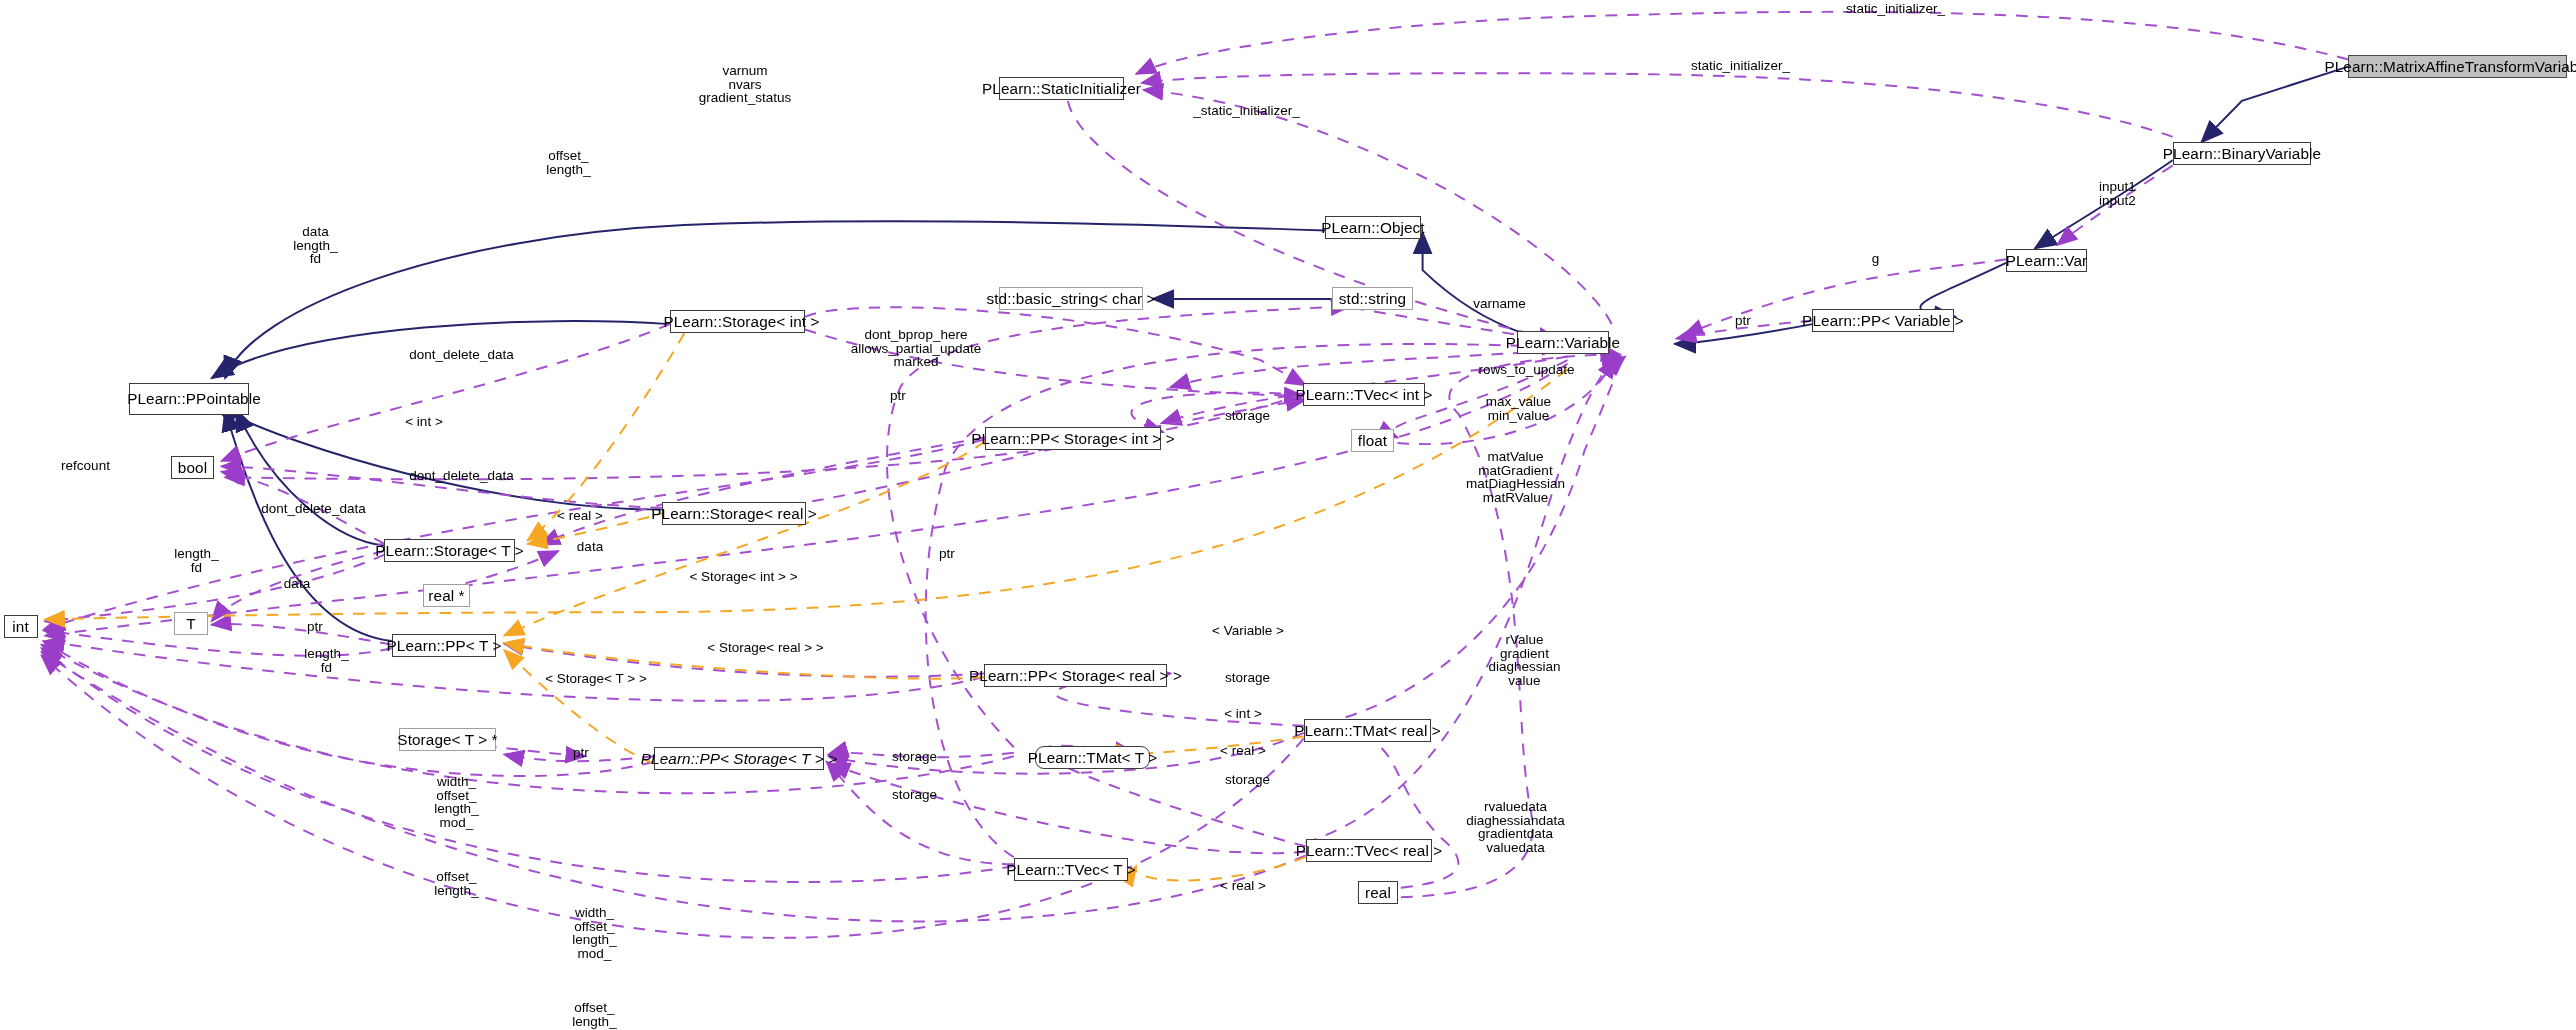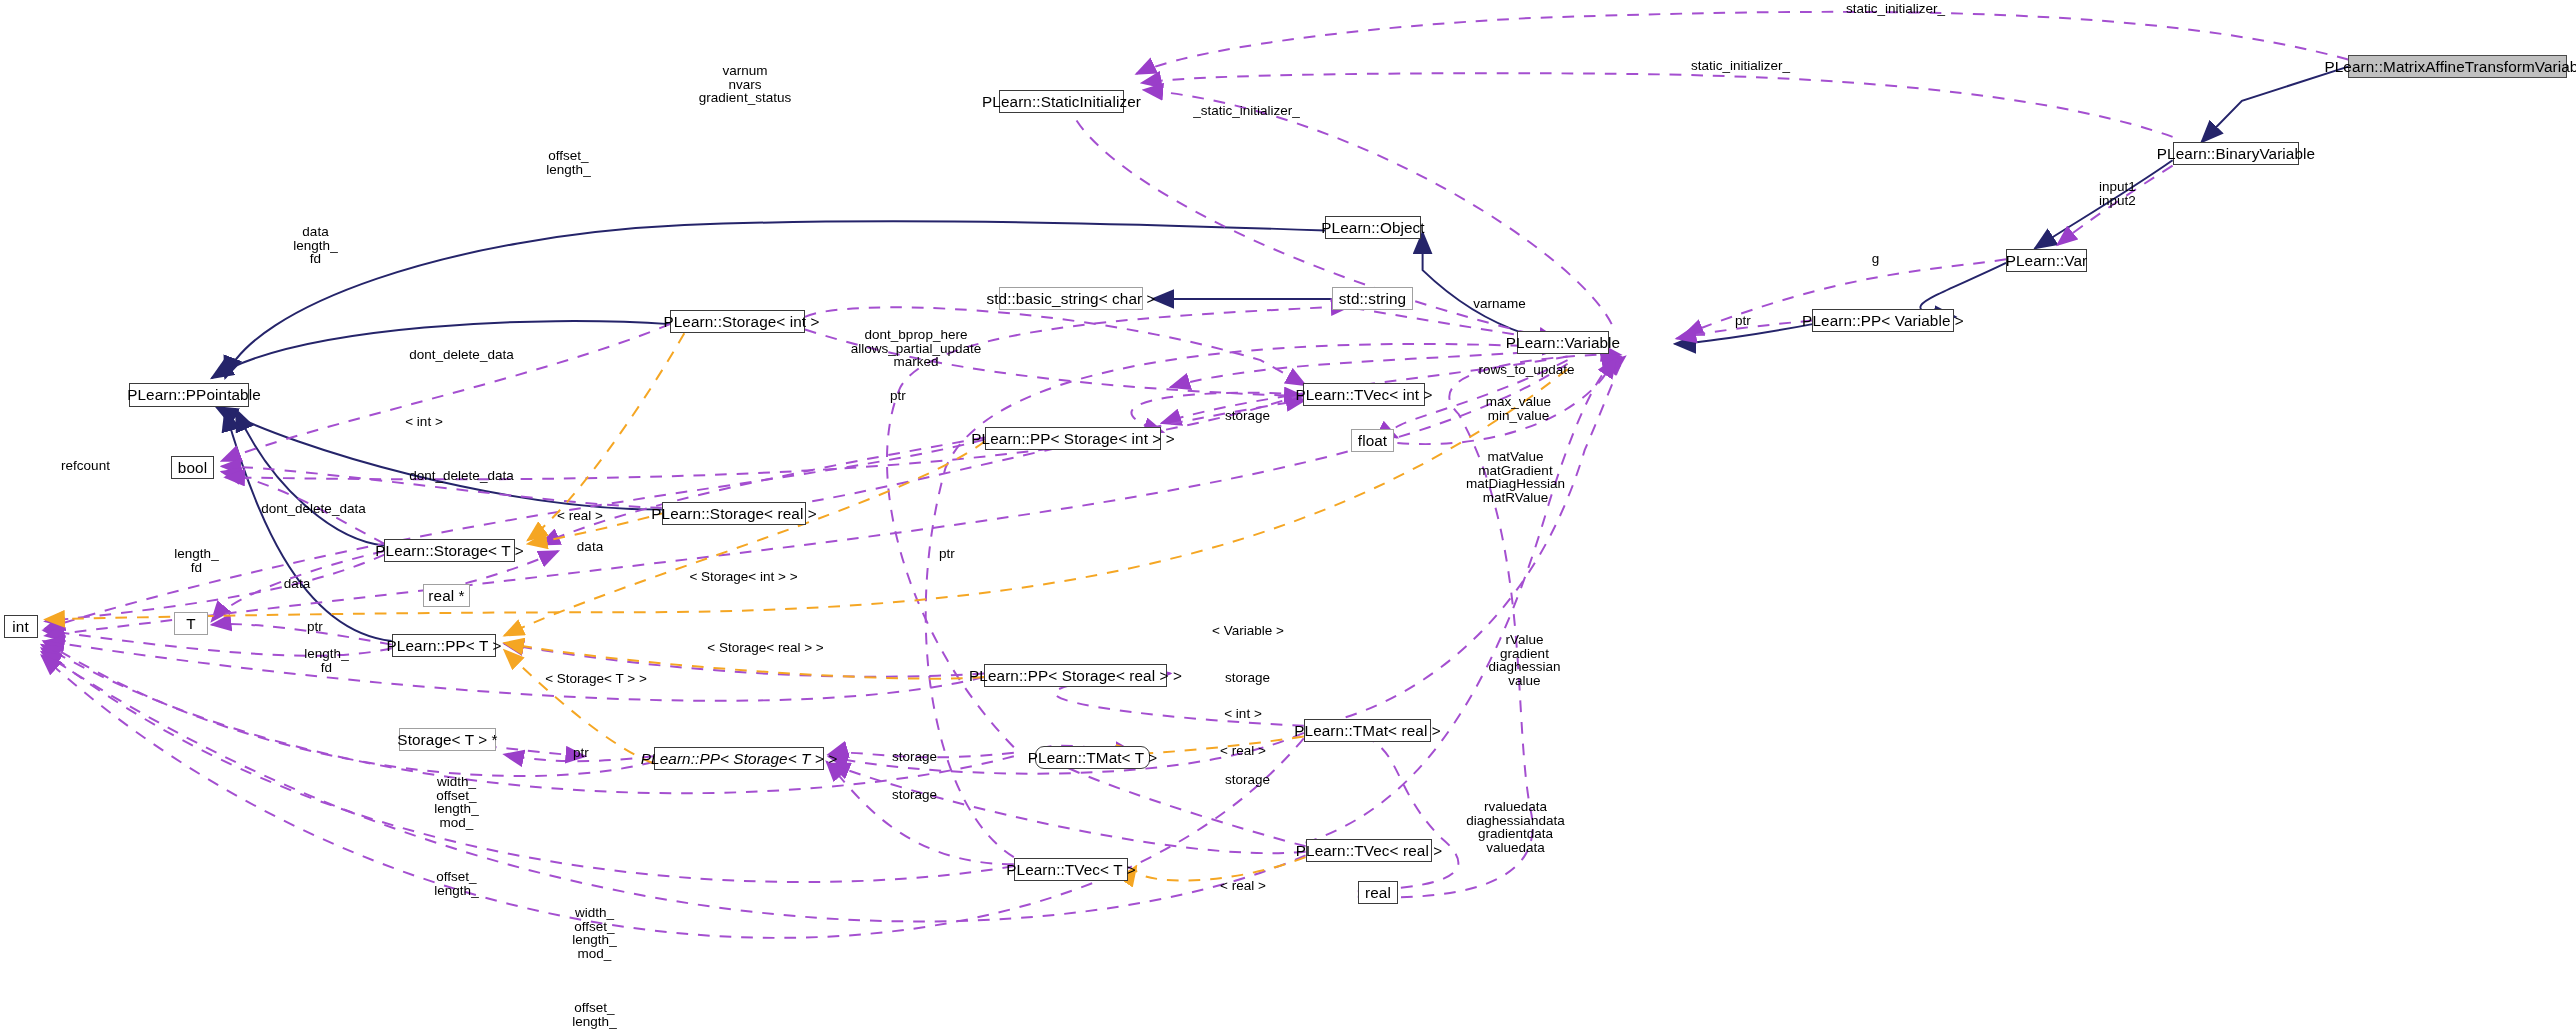--- a/index.html
+++ b/index.html
@@ -125,30 +125,30 @@
       <path d="M1094,490 C1000,560 700,640 560,706"></path>
       <path d="M1093,752 C1000,760 700,740 560,714"></path>
       <path d="M726,848 C680,830 620,780 560,722"></path>
       <path d="M1448,818 C1300,840 1200,840 1262,834"></path>
       <path d="M1450,952 C1350,990 1250,980 1262,962"></path>
       <path d="M1741,410 C1500,600 1200,680 700,680 C500,680 300,682 50,688"></path>
     </g>
   </svg>
 
   <div class="node highlight" style="left:2348px;top:55px;width:219px;height:23.4px;">PLearn::MatrixAffineTransformVariable</div>
-  <div class="node bold" style="left:2173px;top:142px;width:126px;height:23.4px;">PLearn::BinaryVariable</div>
+  <div class="node bold" style="left:2173px;top:142px;width:138px;height:23.4px;">PLearn::BinaryVariable</div>
   <div class="node bold" style="left:2006px;top:249px;width:81px;height:23.4px;">PLearn::Var</div>
   <div class="node bold" style="left:1812px;top:309px;width:142px;height:23.4px;">PLearn::PP&lt; Variable &gt;</div>
   <div class="node bold" style="left:1517px;top:331px;width:92px;height:23.4px;">PLearn::Variable</div>
-  <div class="node bold" style="left:999px;top:90px;width:125px;height:23.4px;">PLearn::StaticInitializer</div>
+  <div class="node bold" style="left:999px;top:77px;width:125px;height:23.4px;">PLearn::StaticInitializer</div>
   <div class="node bold" style="left:1325px;top:216px;width:96px;height:23.4px;">PLearn::Object</div>
   <div class="node plain" style="left:999px;top:287px;width:144px;height:23.4px;">std::basic_string&lt; char &gt;</div>
   <div class="node plain" style="left:1332px;top:287px;width:81px;height:23.4px;">std::string</div>
   <div class="node bold" style="left:670px;top:310px;width:135px;height:23.4px;padding-left:8px;">PLearn::Storage&lt; int &gt;</div>
-  <div class="node bold" style="left:129px;top:383px;width:120px;height:24px;padding-left:10px;">PLearn::PPointable</div>
+  <div class="node bold" style="left:129px;top:383px;width:120px;height:32px;padding-left:10px;">PLearn::PPointable</div>
   <div class="node bold" style="left:1303px;top:383px;width:122px;height:23.4px;">PLearn::TVec&lt; int &gt;</div>
   <div class="node bold" style="left:985px;top:427px;width:176px;height:23.4px;">PLearn::PP&lt; Storage&lt; int &gt; &gt;</div>
   <div class="node plain" style="left:1351px;top:429px;width:43px;height:23.4px;">float</div>
   <div class="node bold" style="left:171px;top:456px;width:43px;height:23.4px;">bool</div>
   <div class="node bold" style="left:662px;top:502px;width:144px;height:23.4px;">PLearn::Storage&lt; real &gt;</div>
   <div class="node bold" style="left:384px;top:539px;width:131px;height:23.4px;">PLearn::Storage&lt; T &gt;</div>
   <div class="node plain" style="left:423px;top:584px;width:47px;height:23.4px;">real *</div>
   <div class="node bold" style="left:3.6px;top:615px;width:34px;height:23.4px;">int</div>
   <div class="node plain" style="left:174px;top:612px;width:34px;height:23.4px;">T</div>
   <div class="node bold" style="left:392px;top:634px;width:104px;height:23.4px;">PLearn::PP&lt; T &gt;</div>

